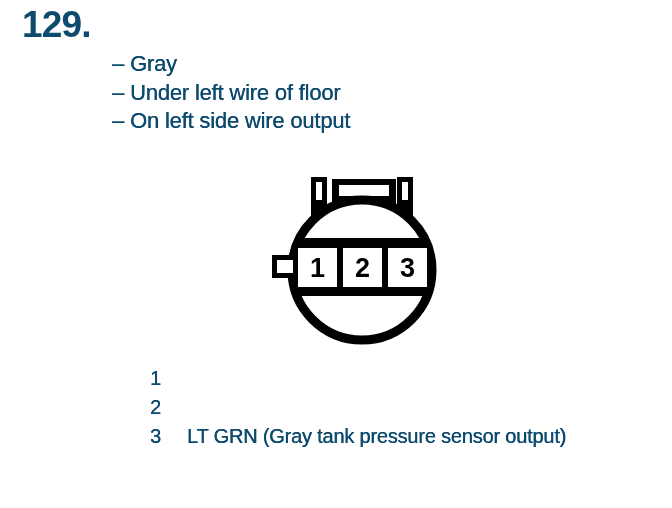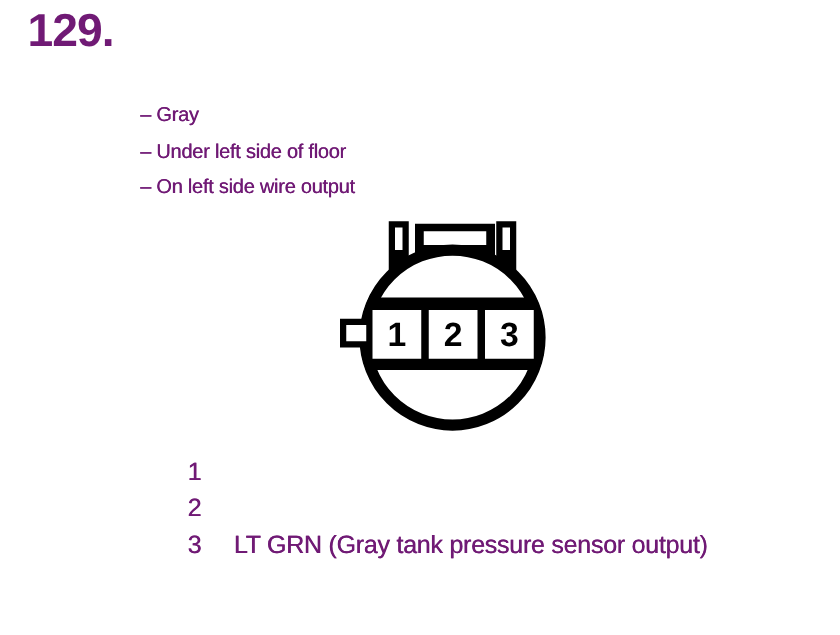--- a/index.html
+++ b/index.html
@@ -1,40 +1,40 @@
 <!DOCTYPE html>
 <html><head>
 <meta charset="utf-8">
 <style>
   html, body { margin: 0; padding: 0; }
   .page {
     position: relative;
     width: 672px;
     height: 508px;
     background: #ffffff;
-    color: #701a75;
+    color: #0c4a6e;
     font-family: "Liberation Sans", sans-serif;
     overflow: hidden;
   }
   .heading {
     position: absolute;
     left: 22px;
     top: 4px;
     display: flex;
     gap: 15px;
     font-weight: 700;
     font-size: 37px;
     letter-spacing: -0.8px;
     white-space: nowrap;
   }
   .attr-list {
     position: absolute;
     left: 112px;
-    top: 79px;
-    font-size: 16px;
+    top: 50px;
+    font-size: 22px;
     line-height: 28.5px;
     letter-spacing: -0.2px;
     text-shadow: 0.35px 0 0 currentColor;
     white-space: nowrap;
   }
   .connector {
     position: absolute;
     left: 255px;
     top: 170px;
   }
@@ -60,21 +60,21 @@
 <body>
 
 <div class="page">
 
   <div class="heading">
     <span>129.</span>
   </div>
 
   <div class="attr-list">
     <div>– Gray</div>
-    <div>– Under left side of floor</div>
+    <div>– Under left wire of floor</div>
     <div>– On left side wire output</div>
   </div>
 
   <svg class="connector" width="200" height="185" viewBox="0 0 200 185">
     <defs>
       <clipPath id="bodyClip">
           <circle cx="107" cy="100" r="74"></circle>
         </clipPath>
     </defs>
 

